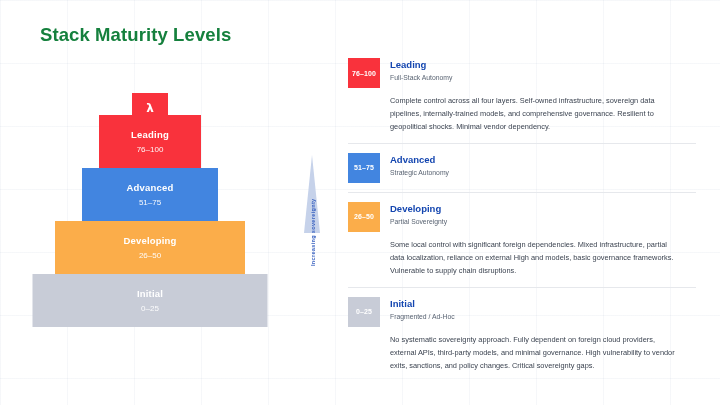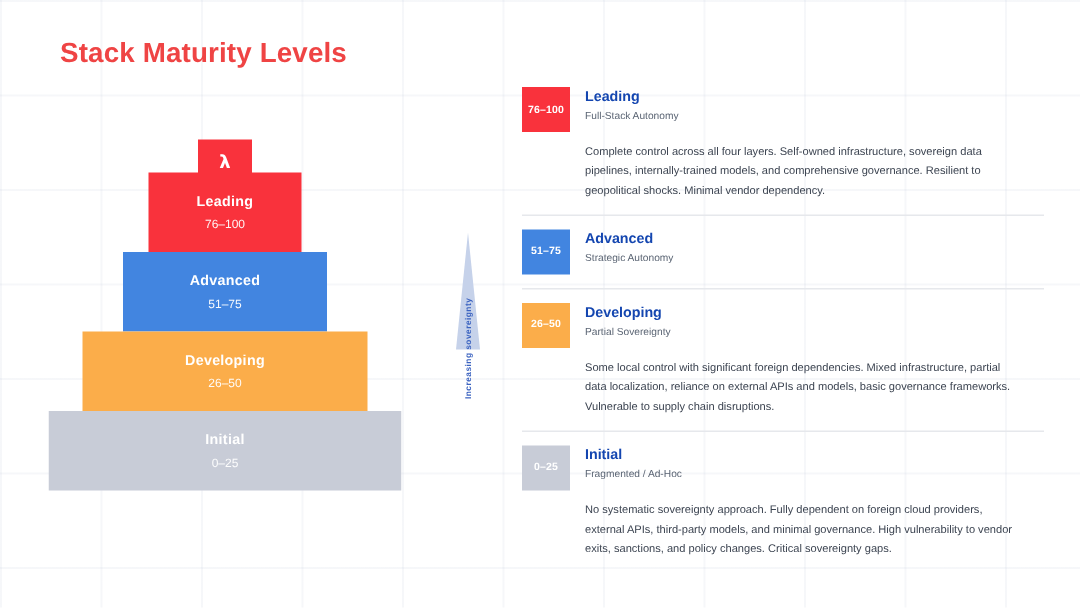--- a/index.html
+++ b/index.html
@@ -21,21 +21,21 @@
     color: #333;
   }
 
   
   .page-title {
     position: absolute;
     left: 40px;
     top: 24px;
     font-size: 18.5px;
     font-weight: bold;
-    color: #ef4444;
+    color: #15803d;
     letter-spacing: 0.1px;
   }
 
   
   .pyramid-wrap {
     position: absolute;
     left: 0px;
     top: 93px;
     width: 300px;
     height: 240px;
@@ -275,21 +275,21 @@
   </div>
 
   <div class="card">
     <div class="card-head">
       <div class="badge" style="background:#fbad4a">26–50</div>
       <div class="head-text">
         <div class="card-title">Developing</div>
         <div class="card-sub">Partial Sovereignty</div>
       </div>
     </div>
-    <div class="card-body">Some local control with significant foreign dependencies. Mixed infrastructure, partial data localization, reliance on external APIs and models, basic governance frameworks. Vulnerable to supply chain disruptions.</div>
+    <div class="card-body">Some local control with significant foreign dependencies. Mixed infrastructure, partial data localization, reliance on external High and models, basic governance frameworks. Vulnerable to supply chain disruptions.</div>
   </div>
 
   <div class="card">
     <div class="card-head">
       <div class="badge" style="background:#c8ccd7">0–25</div>
       <div class="head-text">
         <div class="card-title">Initial</div>
         <div class="card-sub">Fragmented / Ad-Hoc</div>
       </div>
     </div>

